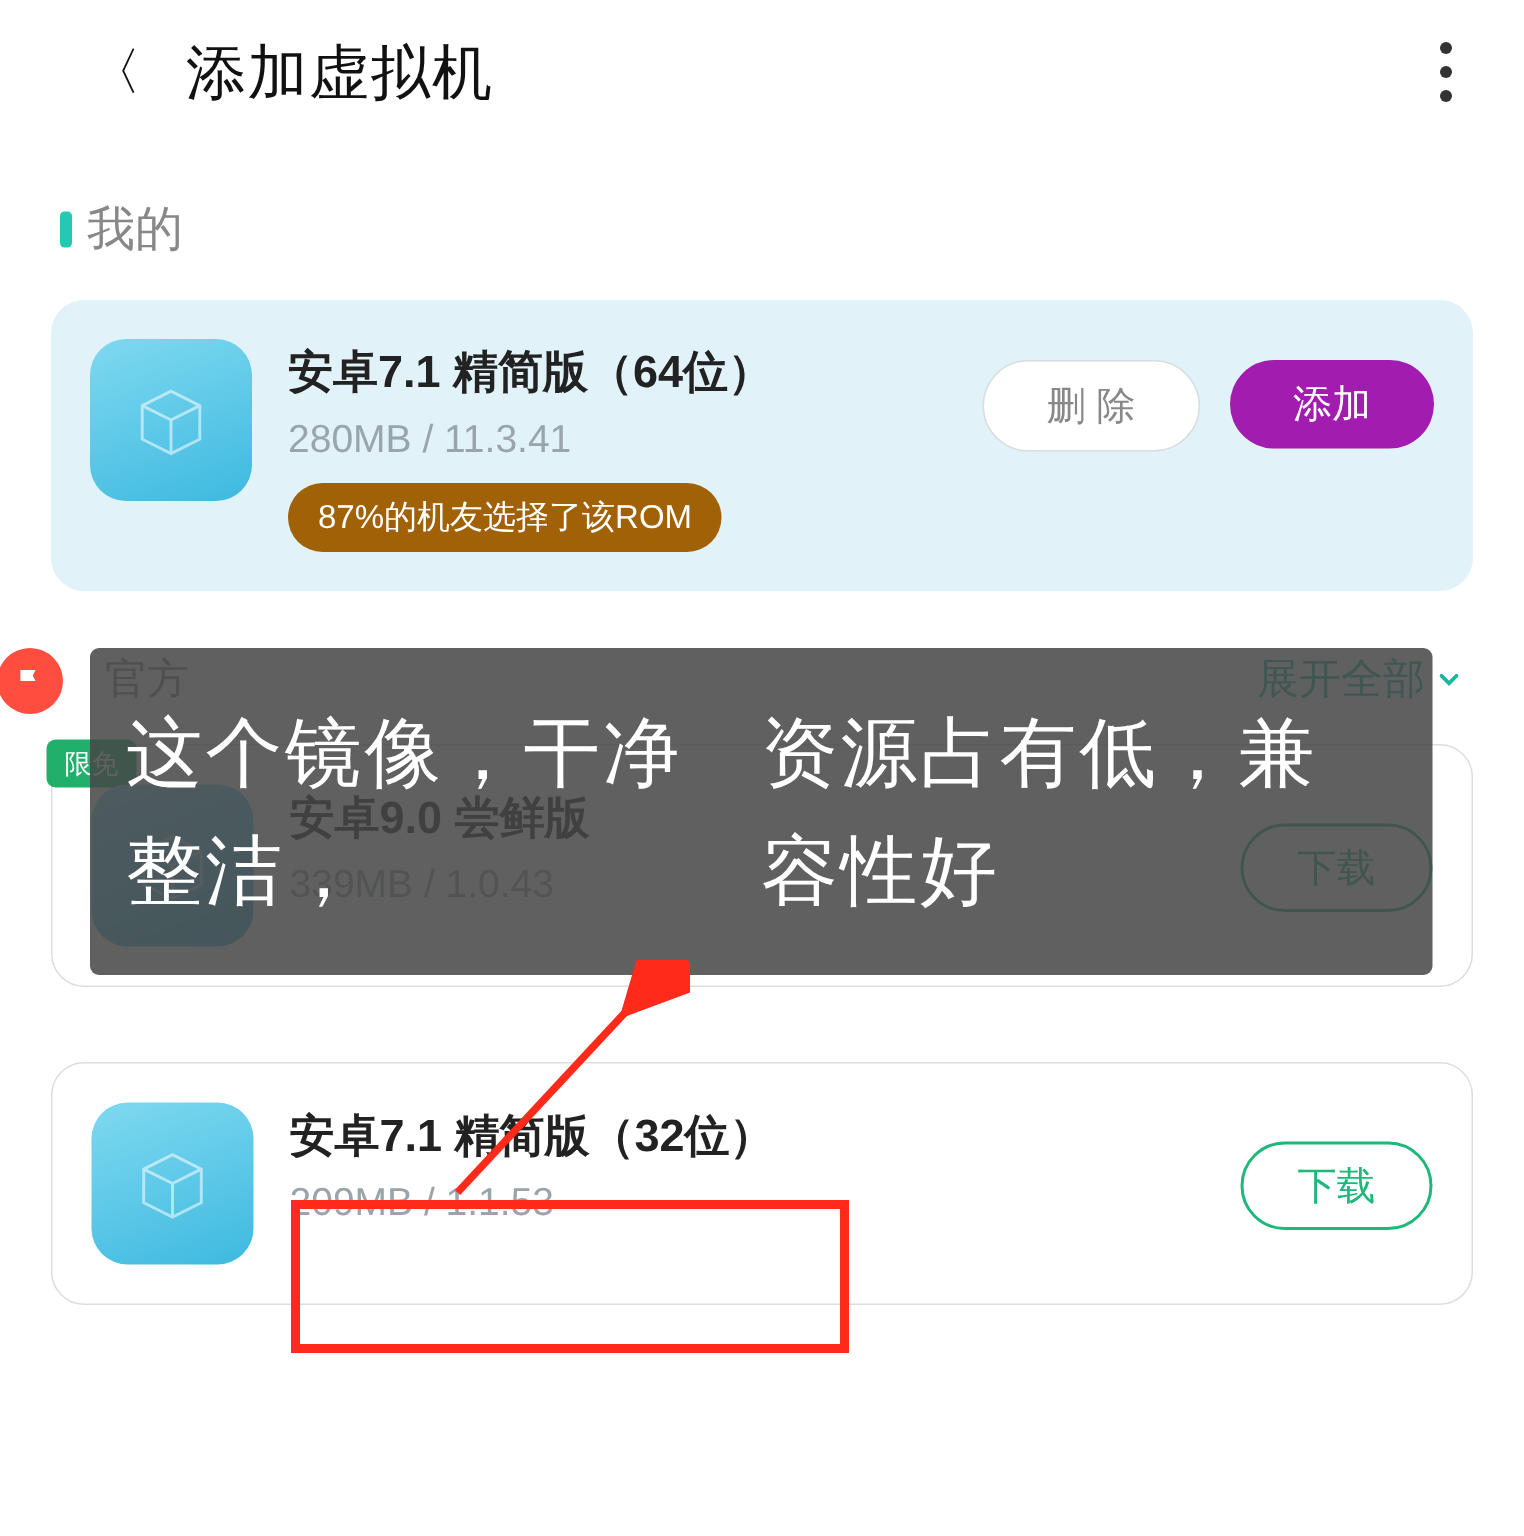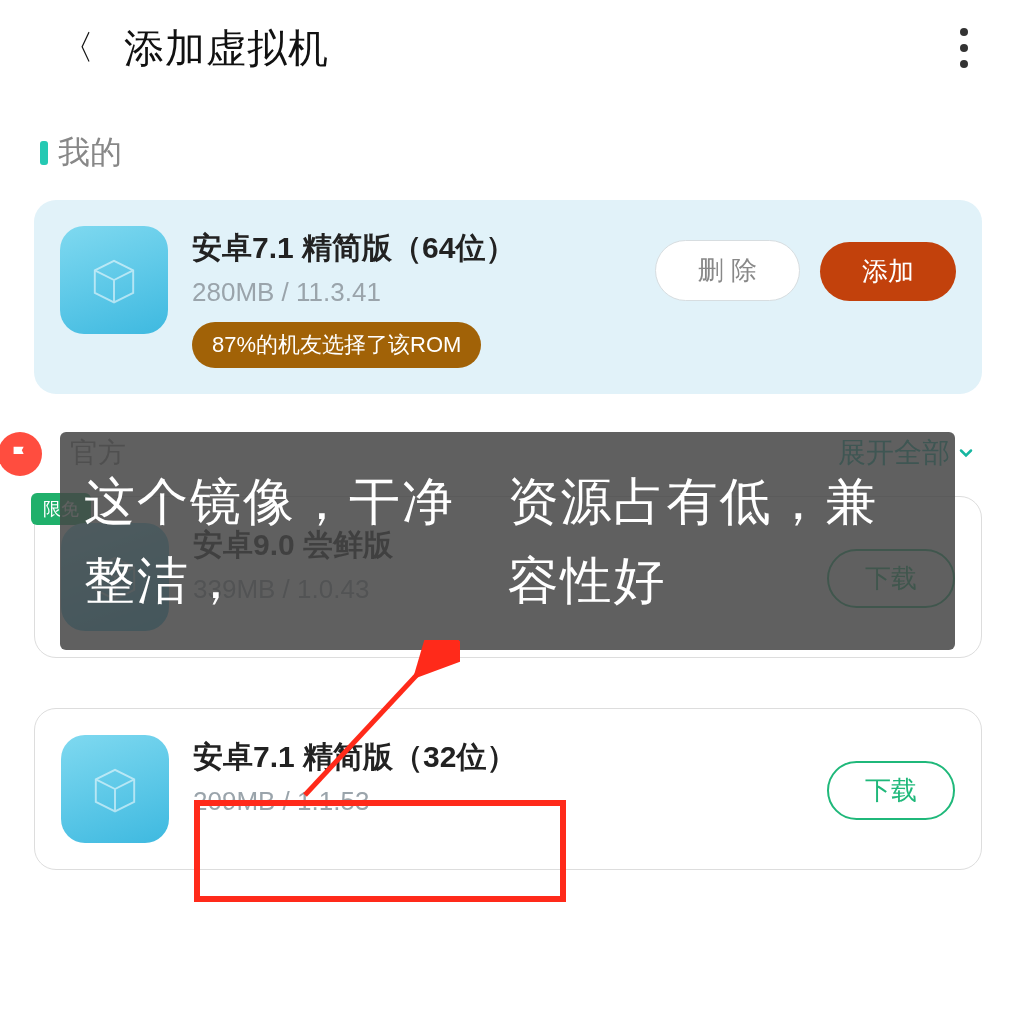--- a/index.html
+++ b/index.html
@@ -60,30 +60,30 @@
   .green-pill {
     display:inline-block;
     margin-top:14px;
     background:#a16207;
     color:#fff;
     font-size:22px;
     padding:8px 20px;
     border-radius:24px;
   }
 
-  .actions { display:flex; gap:20px; align-items:flex-end; margin-top:14px;}
+  .actions { display:flex; gap:20px; align-items:flex-start; margin-top:14px;}
   .btn {
     border-radius:40px;
     font-size:26px;
     padding:12px 42px;
     border:none; cursor:pointer;
     white-space:nowrap;
   }
   .btn.ghost { background:#fff; color:#888; border:1.5px solid #d7dde0;}
-  .btn.primary { background:#c2410c; color:#fff;}
+  .btn.primary { background:#a21caf; color:#fff;}
   .btn.green-outline { background:#fff; color:#1fb87a; border:2px solid #1fb87a; padding:10px 36px;}
 
   
   .sec-row {
     display:flex; align-items:center; justify-content:space-between;
     padding: 0 40px 18px 40px;
     color:#888; font-size:28px;
     position:relative;
   }
   .sec-row .left { display:flex; align-items:center; gap:14px;}

